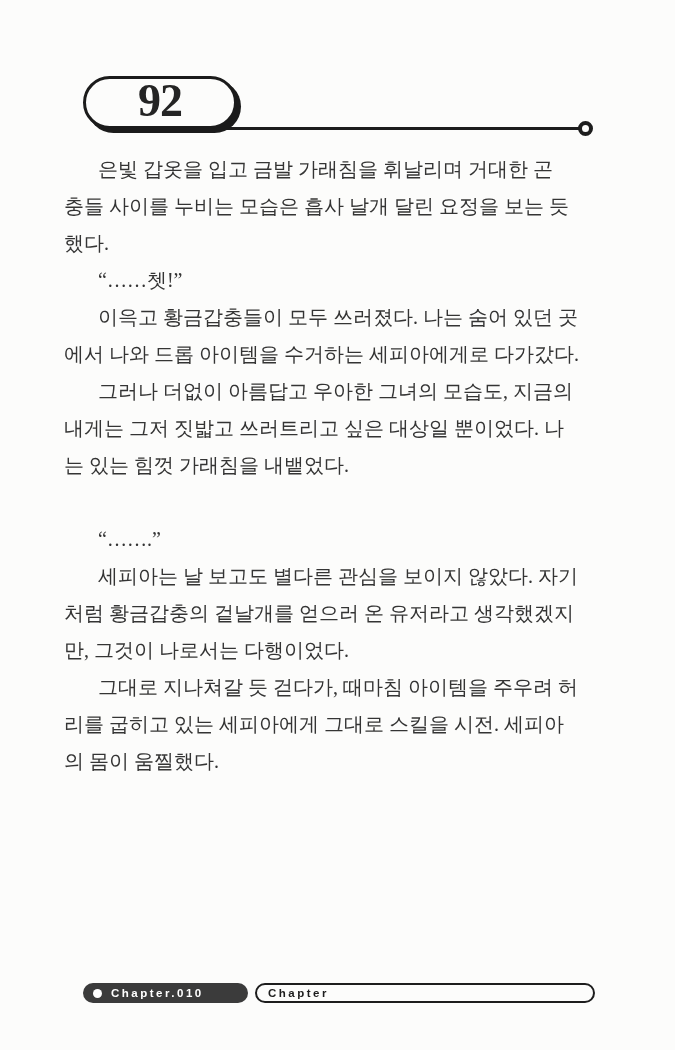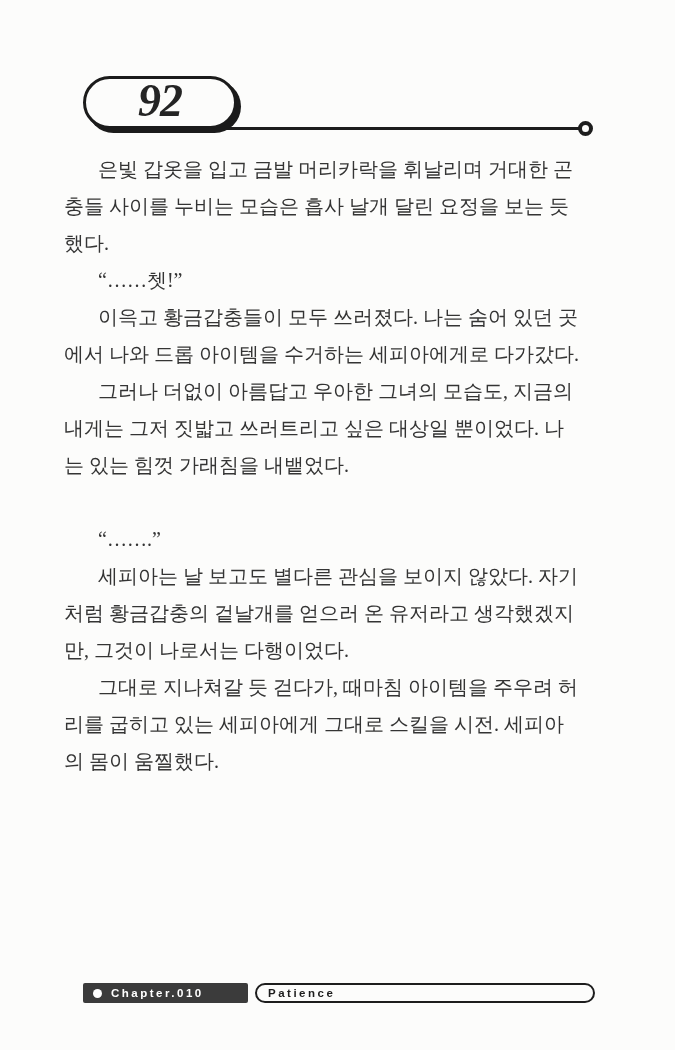--- a/index.html
+++ b/index.html
@@ -32,21 +32,20 @@
     background: #fcfcfb;
     border: 3px solid #1b1b1b;
     border-radius: 27px;
     box-shadow: 4px 4px 0 #1b1b1b;
     display: flex;
     align-items: center;
     justify-content: center;
   }
   .page-number {
     font-family: "Liberation Serif", serif;
-    font-style: italic;
     font-weight: 700;
     font-size: 46px;
     letter-spacing: -1px;
     color: #242424;
     transform: translateY(-2px);
   }
   .header-ring {
     position: absolute;
     left: 578px;
     top: 121px;
@@ -77,21 +76,21 @@
   .blank-line { height: 37px; }
 
   
   .chapter-pill {
     position: absolute;
     left: 83px;
     top: 983px;
     width: 165px;
     height: 20px;
     background: #3b3b3b;
-    border-radius: 2px;
+    border-radius: 10px;
     display: flex;
     align-items: center;
     font-family: "Liberation Sans", sans-serif;
   }
   .chapter-dot {
     width: 9px;
     height: 9px;
     border-radius: 50%;
     background: #ffffff;
     margin-left: 10px;
@@ -134,21 +133,21 @@
 
 <div class="page">
 
   <div class="header-line"></div>
   <div class="page-number-badge">
     <span class="page-number">92</span>
   </div>
   <div class="header-ring"></div>
 
   <main class="body-text">
-    <p class="para">은빛 갑옷을 입고 금발 머리카락을 휘날리며 거대한 곤
+    <p class="para">은빛 갑옷을 입고 금발 가래침을 휘날리며 거대한 곤
 충들 사이를 누비는 모습은 흡사 날개 달린 요정을 보는 듯
 했다.</p>
     <p class="para">“……쳇!”</p>
     <p class="para">이윽고 황금갑충들이 모두 쓰러졌다. 나는 숨어 있던 곳
 에서 나와 드롭 아이템을 수거하는 세피아에게로 다가갔다.</p>
     <p class="para">그러나 더없이 아름답고 우아한 그녀의 모습도, 지금의
 내게는 그저 짓밟고 쓰러트리고 싶은 대상일 뿐이었다. 나
 는 있는 힘껏 가래침을 내뱉었다.</p>
     <div class="blank-line"></div>
     <p class="para">“…….”</p>
@@ -159,17 +158,17 @@
 리를 굽히고 있는 세피아에게 그대로 스킬을 시전. 세피아
 의 몸이 움찔했다.</p>
   </main>
 
   <footer>
     <div class="chapter-pill">
       <span class="chapter-dot"></span>
       <span class="chapter-label">Chapter.010</span>
     </div>
     <div class="title-pill">
-      <span class="title-label">Patience</span>
+      <span class="title-label">Chapter</span>
     </div>
   </footer>
 
 </div>
 
 </body></html>

